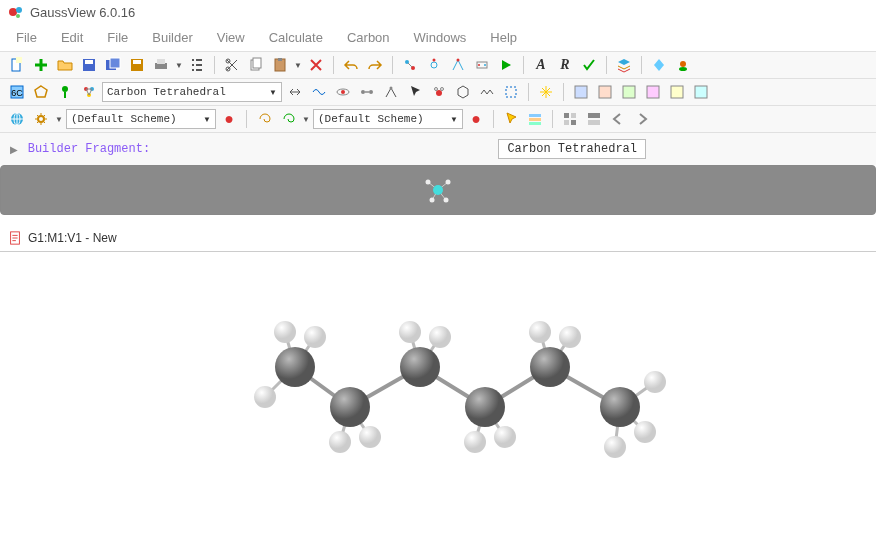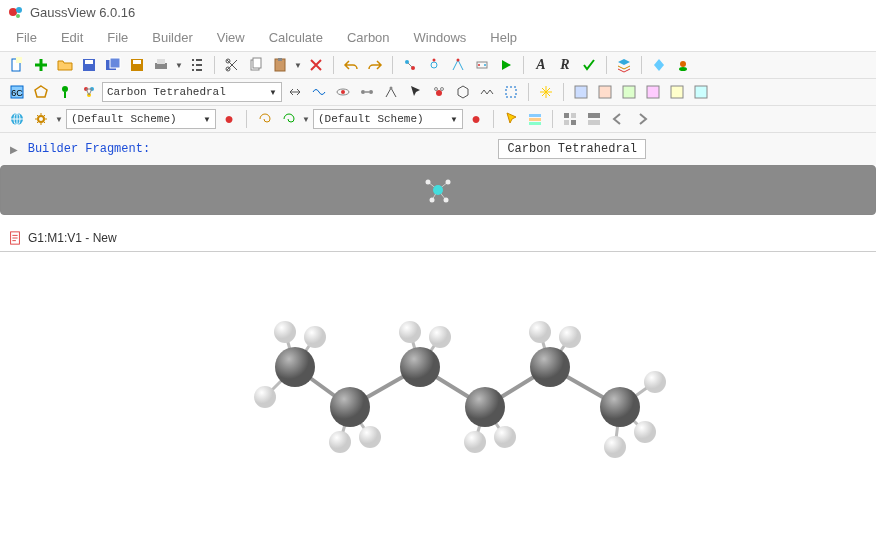--- a/index.html
+++ b/index.html
@@ -15,21 +15,21 @@
   .toolbar-row { display: flex; align-items: center; gap: 2px; padding: 2px 6px; background: #f8f8f8; border-top: 1px solid #e0e0e0; min-height: 26px; flex-wrap: nowrap; }
   .tb-btn { width: 22px; height: 22px; display: flex; align-items: center; justify-content: center; cursor: pointer; border: 1px solid transparent; border-radius: 2px; }
   .tb-sep { width: 1px; height: 18px; background: #ccc; margin: 0 4px; }
   .tb-dd { width: 10px; display: flex; align-items: center; justify-content: center; cursor: pointer; color: #555; font-size: 8px; }
   .dropdown { display: flex; align-items: center; border: 1px solid #bbb; background: #fff; height: 20px; padding: 0 4px; font-size: 12px; min-width: 150px; cursor: pointer; }
   .dropdown .dd-text { flex: 1; font-family: "Courier New", monospace; font-size: 11px; }
   .dropdown .dd-arrow { font-size: 8px; color: #333; }
   
   .builder-bar { display: flex; align-items: center; padding: 6px 10px; border-top: 1px solid #e0e0e0; background: #f8f8f8; gap: 10px; }
   .builder-arrow { color: #888; font-size: 10px; }
-  .builder-label { font-family: "Courier New", monospace; font-size: 12px; color: #1d4ed8; }
+  .builder-label { font-family: "Courier New", monospace; font-size: 12px; color: #8b5cf6; }
   .builder-tag { background: #fff; border: 1px solid #bbb; padding: 2px 8px; font-family: "Courier New", monospace; font-size: 12px; margin-left: auto; margin-right: 220px; }
   
   .preview-pane { background: #8a8a8a; border: 1px solid #888; height: 50px; margin: 0; position: relative; border-radius: 4px; }
   .preview-mol { position: absolute; left: 50%; top: 50%; transform: translate(-50%, -50%); }
   
   .doc-title-bar { display: flex; align-items: flex-end; gap: 6px; padding: 6px 8px; margin-top: 10px; border-bottom: 1px solid #ccc; }
   .doc-icon { width: 14px; height: 14px; }
   .doc-title { font-size: 12px; color: #333; }
   
   .canvas-area { background: #fff; height: 280px; position: relative; }

